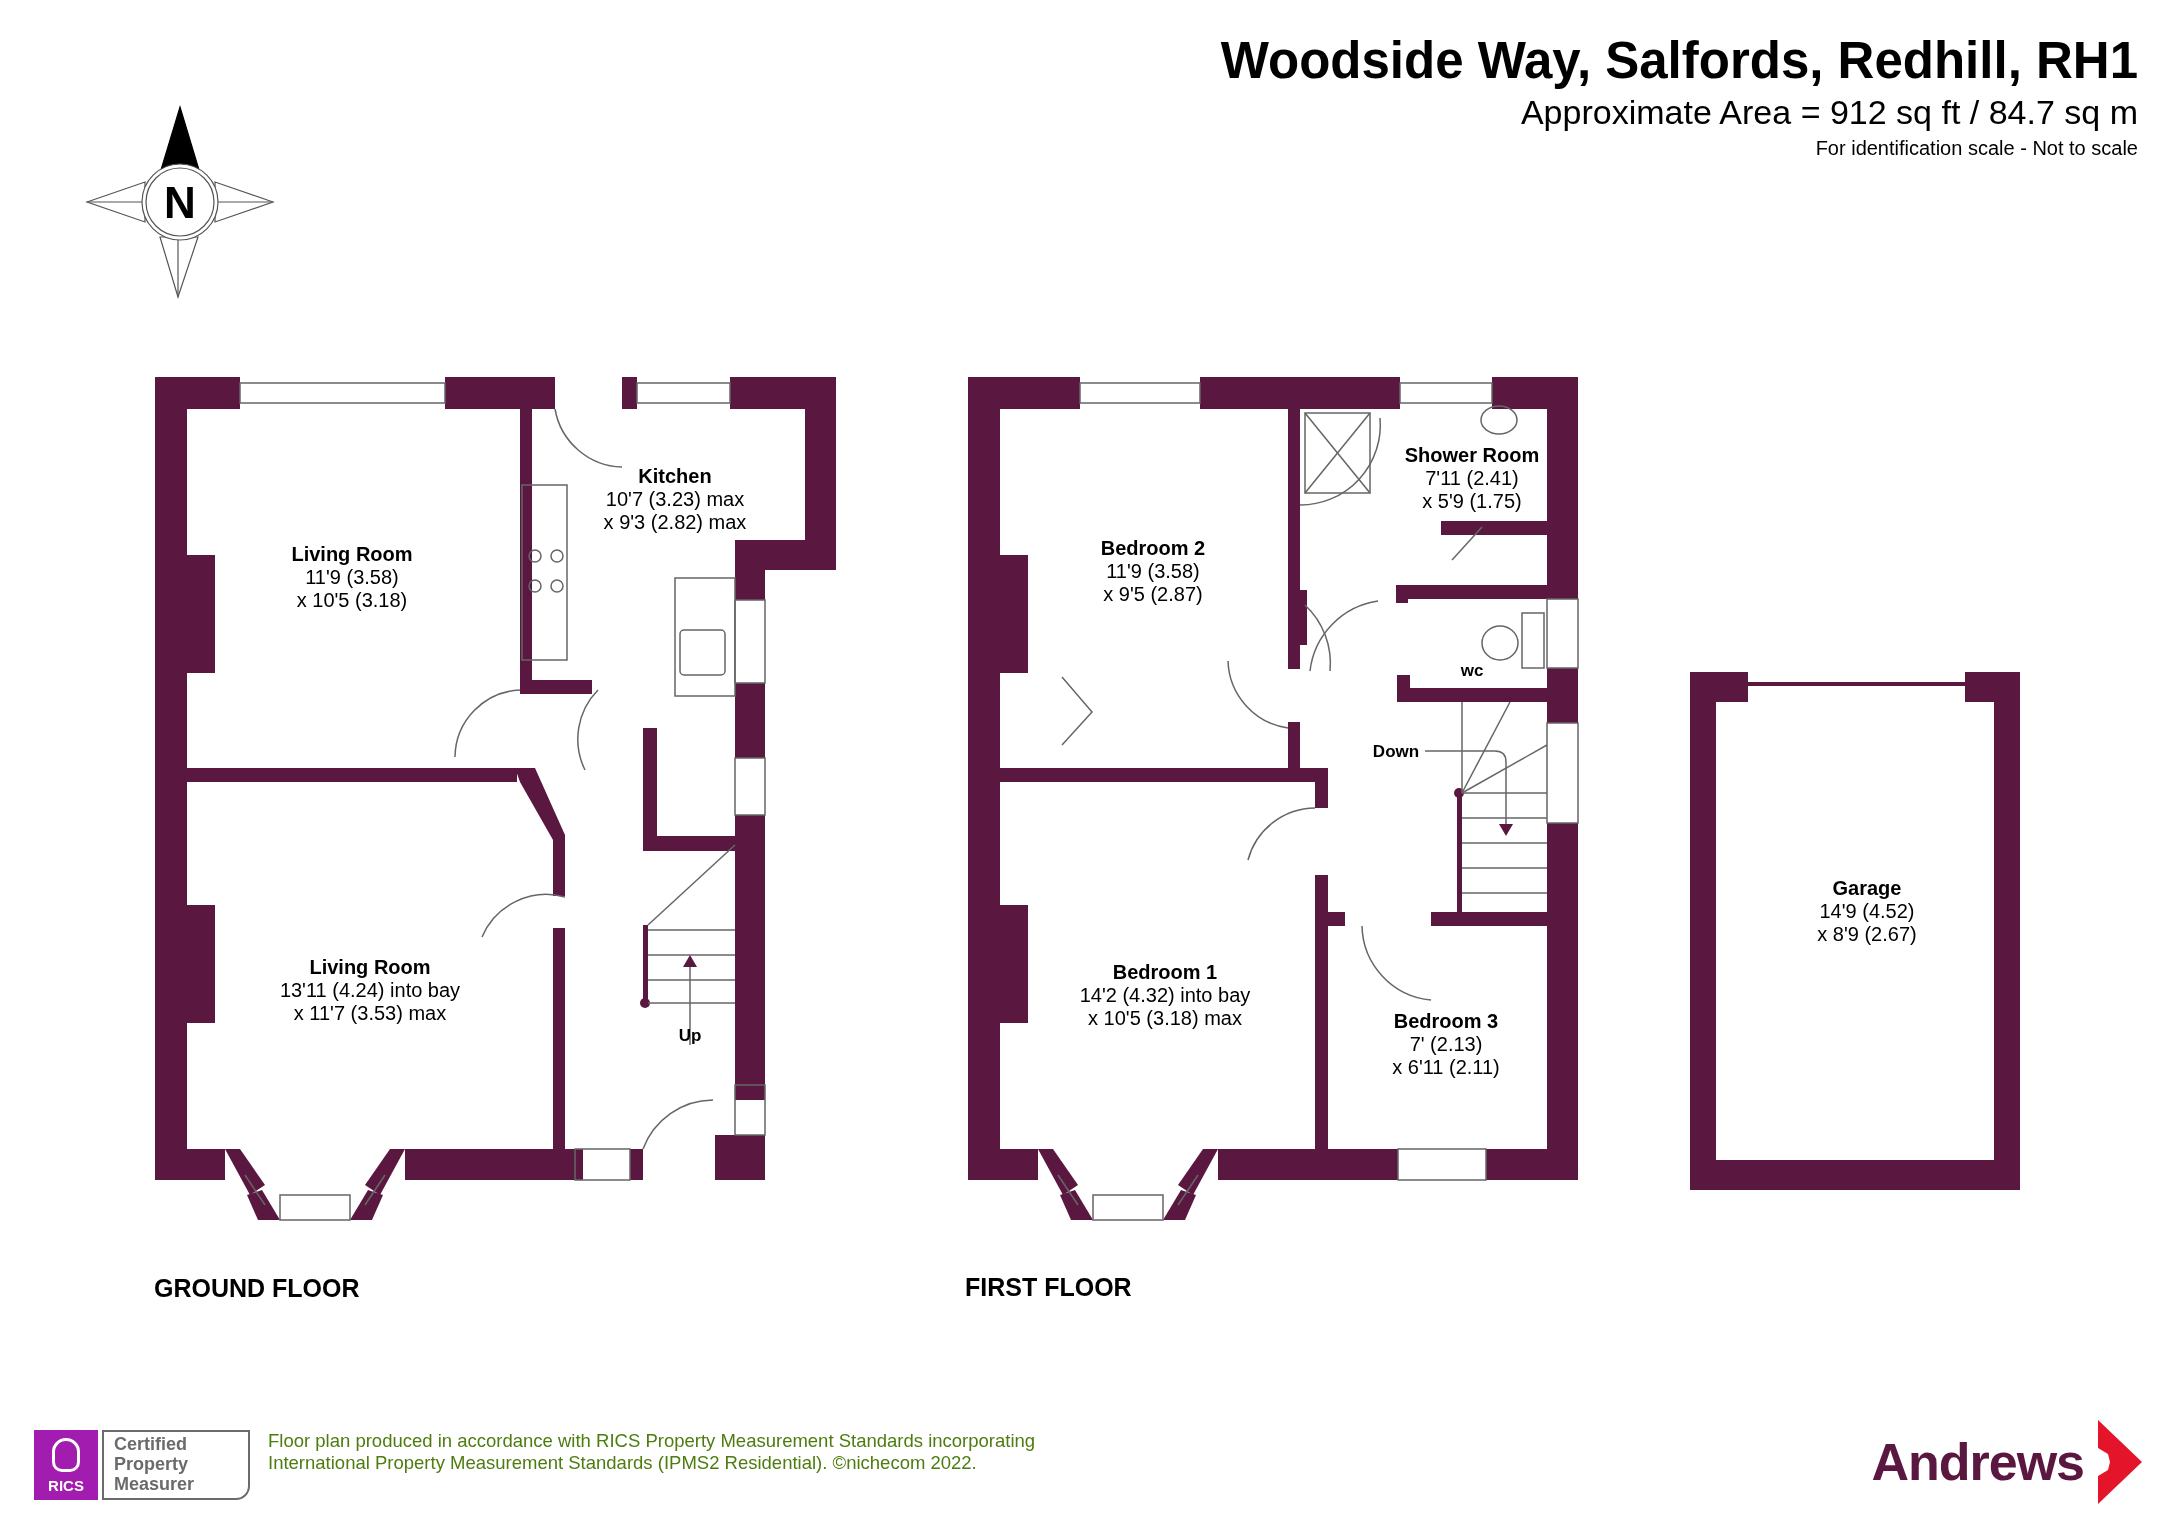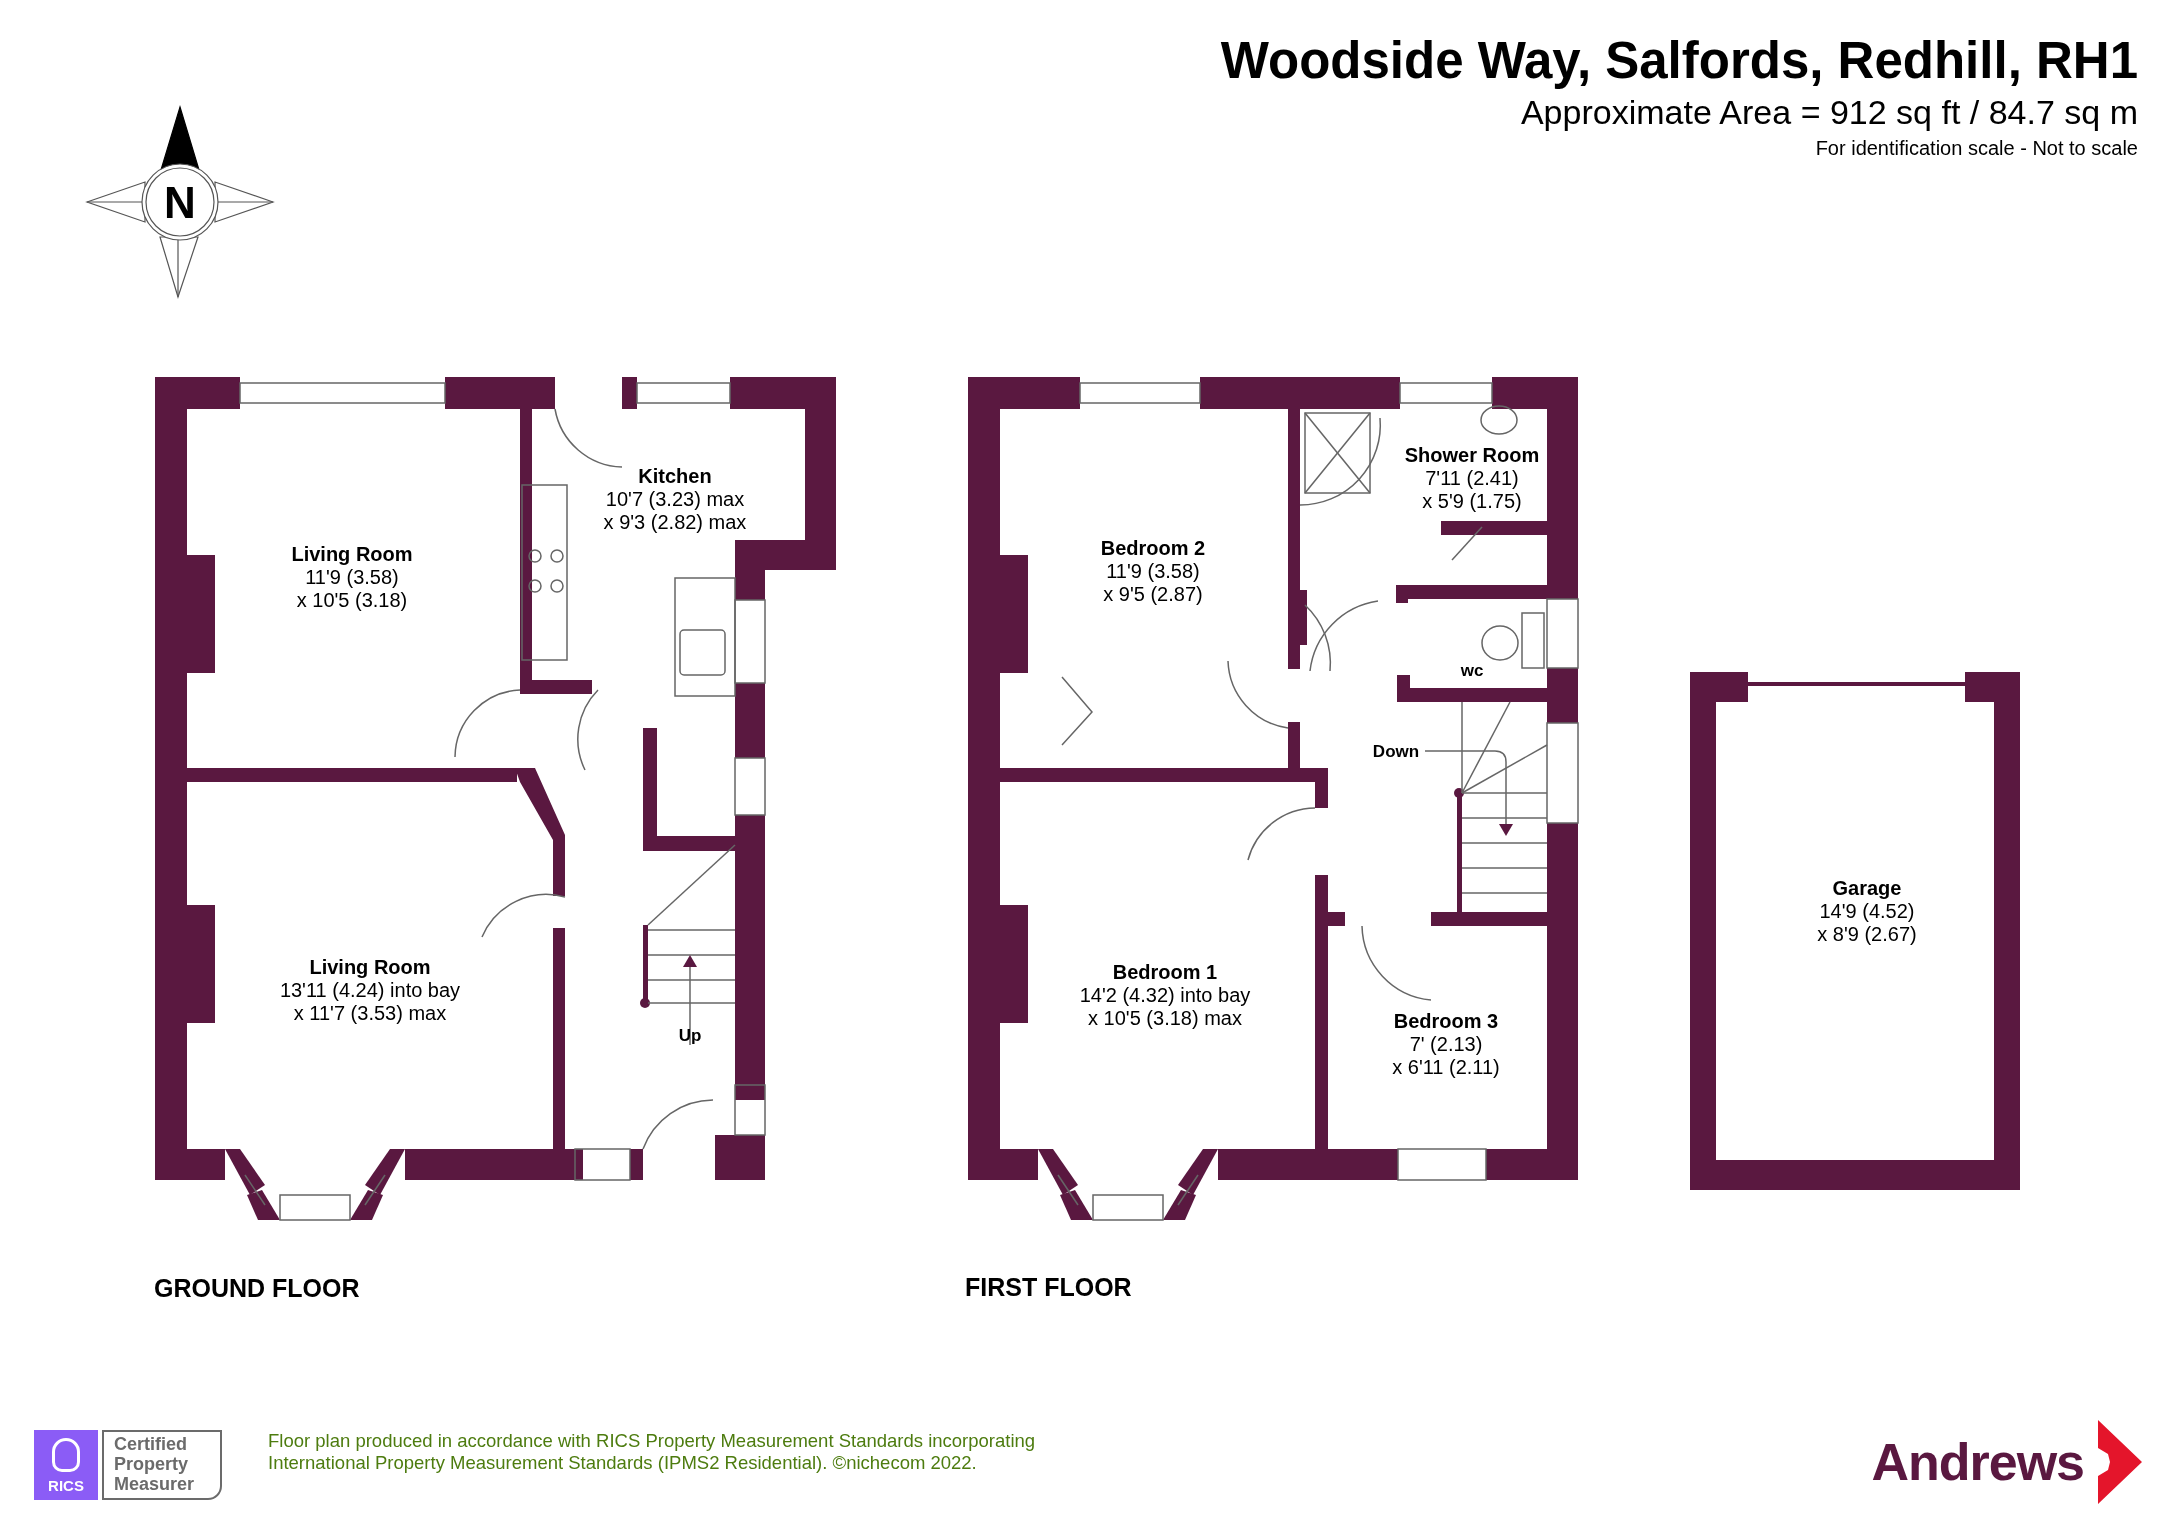--- a/index.html
+++ b/index.html
@@ -5,23 +5,23 @@
   html, body { margin:0; padding:0; background:#ffffff; }
   body { width:2172px; height:1536px; position:relative; overflow:hidden; font-family:"Liberation Sans", sans-serif; color:#000; }
   .header { position:absolute; right:34px; top:28px; text-align:right; }
   .title { font-size:51px; font-weight:bold; letter-spacing:0px; line-height:66px; white-space:nowrap; }
   .area-line { font-size:34px; line-height:37px; white-space:nowrap; }
   .disclaimer { font-size:20px; line-height:34px; white-space:nowrap; }
   svg.plan { position:absolute; left:0; top:0; }
   .floor-label { position:absolute; font-size:25px; font-weight:bold; white-space:nowrap; }
   .footer { position:absolute; left:34px; top:1430px; display:flex; align-items:flex-start; }
   .rics-badge { display:flex; width:218px; height:70px; }
-  .rics-dark { width:64px; height:70px; background:#8b5cf6; color:#fff; display:flex; flex-direction:column; align-items:center; justify-content:flex-end; font-weight:bold; font-size:15px; padding-bottom:6px; box-sizing:border-box; position:relative; }
+  .rics-dark { width:64px; height:70px; background:#a21caf; color:#fff; display:flex; flex-direction:column; align-items:center; justify-content:flex-end; font-weight:bold; font-size:15px; padding-bottom:6px; box-sizing:border-box; position:relative; }
   .rics-lion { position:absolute; top:8px; left:18px; width:28px; height:34px; border-radius:14px 14px 10px 10px; border:3px solid #fff; box-sizing:border-box; }
-  .rics-text { border:2px solid #6b6b6b; border-left:none; width:120px; height:70px; box-sizing:border-box; border-radius:0 0 14px 0; padding:2px 10px; color:#6b6b6b; font-weight:bold; font-size:18px; line-height:20px; margin-left:4px; border-left:2px solid #6b6b6b; }
+  .rics-text { border:2px solid #6b6b6b; border-left:none; width:148px; height:70px; box-sizing:border-box; border-radius:0 0 14px 0; padding:2px 10px; color:#6b6b6b; font-weight:bold; font-size:18px; line-height:20px; margin-left:4px; border-left:2px solid #6b6b6b; }
   .footer-notes { margin-left:16px; color:#4d7c0f; font-size:18.5px; line-height:22px; }
   .brand { position:absolute; right:30px; top:1420px; display:flex; align-items:center; }
   .brand-name { font-size:52px; font-weight:bold; color:#5a1840; letter-spacing:-1px; }
   .brand-chevron { width:44px; height:84px; margin-left:14px; }
   .room-label text { font-family:"Liberation Sans", sans-serif; }
 </style>
 </head>
 <body>
 
 <div class="header">

